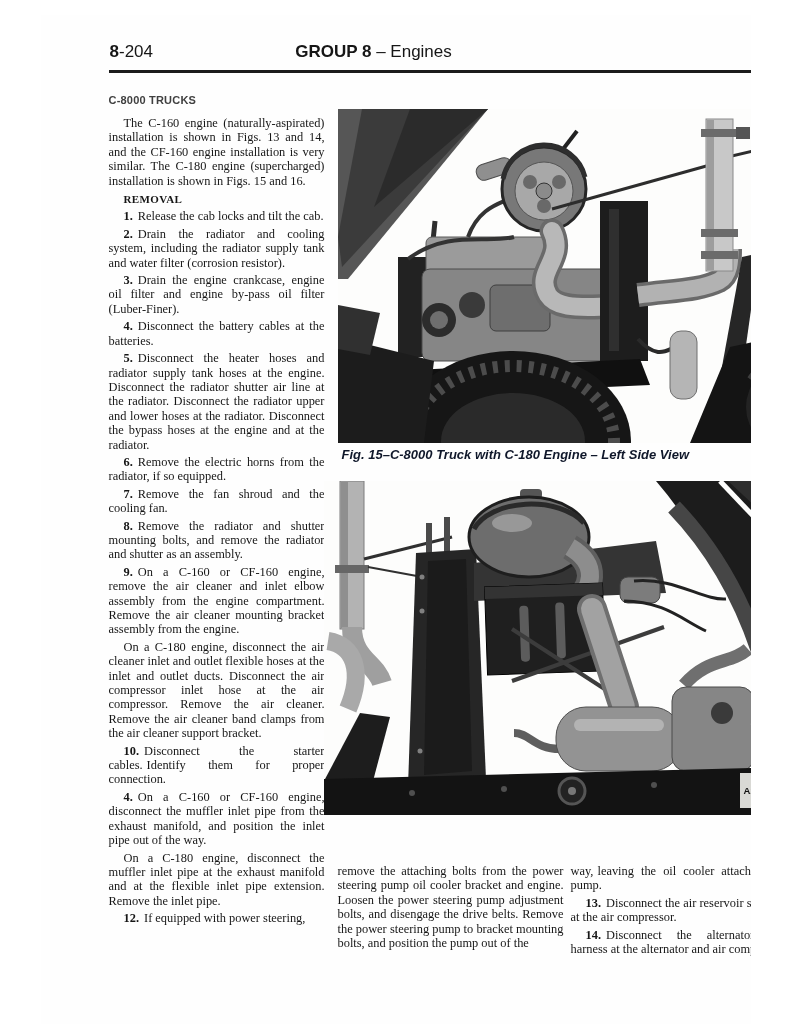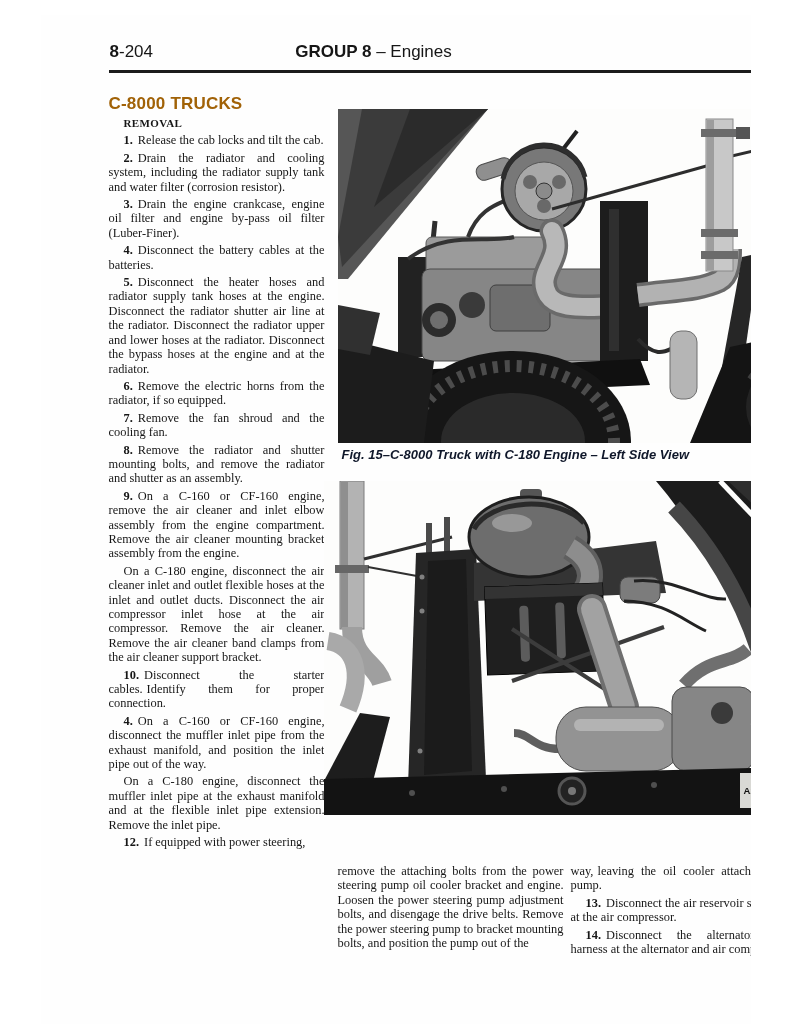--- a/index.html
+++ b/index.html
@@ -16,22 +16,22 @@
   .pagenum .bd { font-weight:700; }
   .htitle {
     position:absolute; left:0; right:60px; top:27px; text-align:center;
     font-family:"Liberation Sans", sans-serif; font-size:17px; color:#161616;padding-left:16px;
   }
   .htitle .bd { font-weight:700; }
   .rule { position:absolute; left:68px; top:55px; width:694px; height:3px; background:#1b1b1b; }
 
   .secheading {
     position:absolute; left:68px; top:79px;
-    font-family:"Liberation Sans", sans-serif; font-weight:700; font-size:17px;
-    letter-spacing:.2px; color:#a16207;
+    font-family:"Liberation Sans", sans-serif; font-weight:700; font-size:11px;
+    letter-spacing:.2px; color:#404040;
   }
 
   
   .col { text-align:justify; font-size:12.4px; line-height:14.4px; color:#161616; }
   .leftcol  { position:absolute; left:68px;  top:101px; width:216px; }
   .midcol   { position:absolute; left:297px; top:849px; width:226px; }
   .rightcol { position:absolute; left:530px; top:849px; width:231px; }
   .col p { margin:0 0 3px 0; text-indent:15px; }
   .col p.noindent { text-indent:0; }
   .col p.intro { margin-bottom:4px; }
@@ -66,20 +66,21 @@
 
 <div class="page">
 
   <div class="pagenum"><span class="bd">8</span><span>-204</span></div>
   <div class="htitle"><span class="bd">GROUP 8</span><span> – Engines</span></div>
   <div class="rule"></div>
 
   <div class="secheading">C-8000 TRUCKS</div>
 
   <div class="col leftcol">
+    <p class="intro">The C-160 engine (naturally-aspirated) installation is shown in Figs. 13 and 14, and the CF-160 engine installation is very similar. The C-180 engine (supercharged) installation is shown in Figs. 15 and 16.</p>
     <p class="removalhead">REMOVAL</p>
 
     <p class="step"><b class="num">1.</b><span>Release the cab locks and tilt the cab.</span></p>
     <p class="step"><b class="num">2.</b><span>Drain the radiator and cooling system, including the radiator supply tank and water filter (corrosion resistor).</span></p>
     <p class="step"><b class="num">3.</b><span>Drain the engine crankcase, engine oil filter and engine by-pass oil filter (Luber-Finer).</span></p>
     <p class="step"><b class="num">4.</b><span>Disconnect the battery cables at the batteries.</span></p>
     <p class="step"><b class="num">5.</b><span>Disconnect the heater hoses and radiator supply tank hoses at the engine. Disconnect the radiator shutter air line at the radiator. Disconnect the radiator upper and lower hoses at the radiator. Disconnect the bypass hoses at the engine and at the radiator.</span></p>
     <p class="step"><b class="num">6.</b><span>Remove the electric horns from the radiator, if so equipped.</span></p>
     <p class="step"><b class="num">7.</b><span>Remove the fan shroud and the cooling fan.</span></p>
     <p class="step"><b class="num">8.</b><span>Remove the radiator and shutter mounting bolts, and remove the radiator and shutter as an assembly.</span></p>

